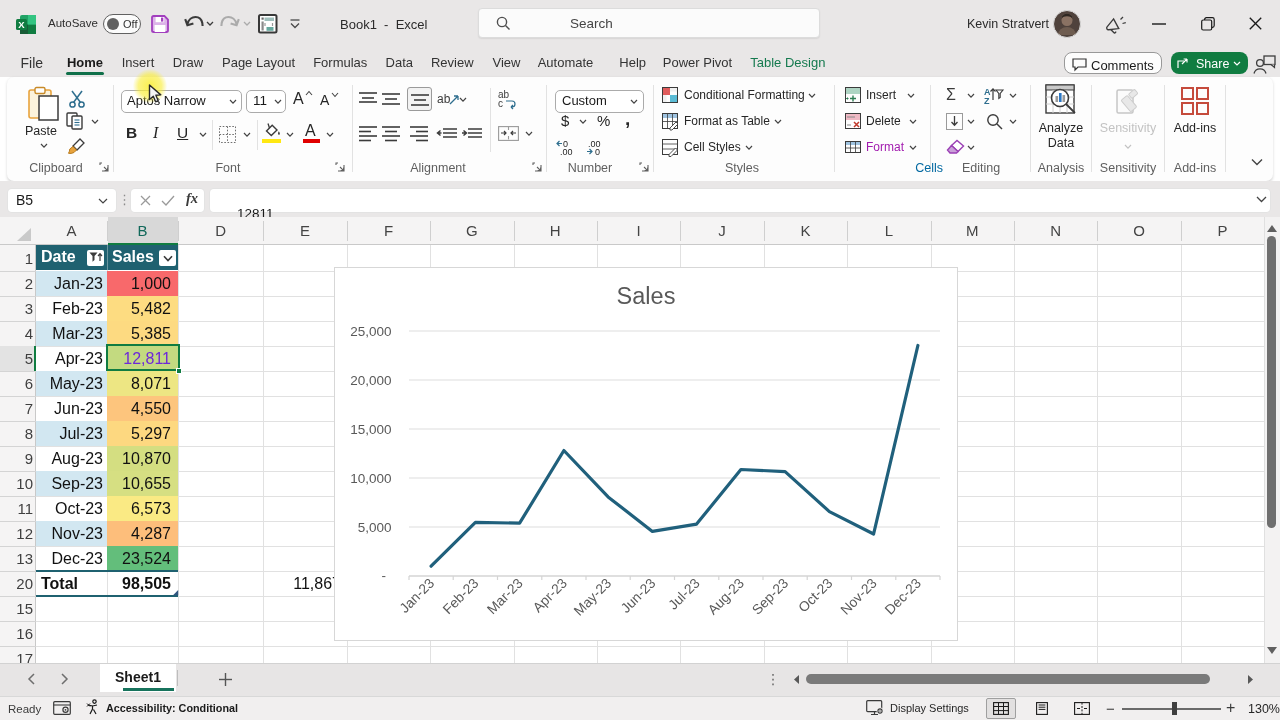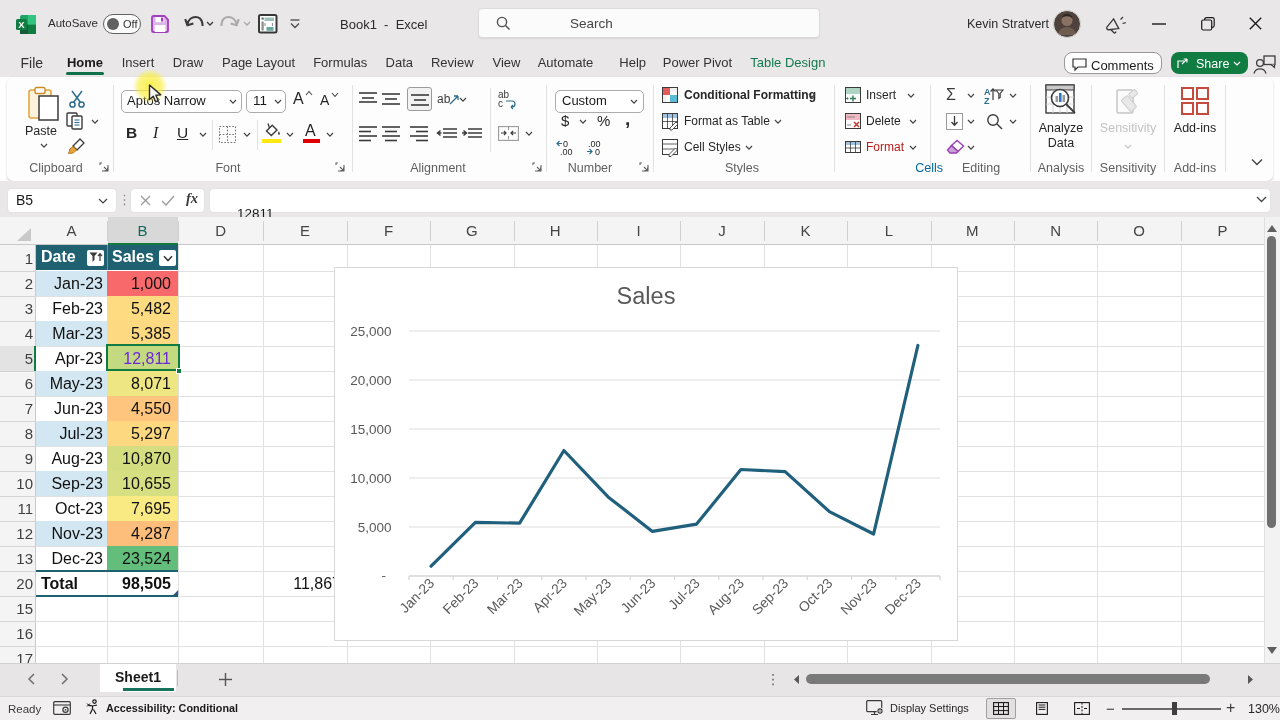--- a/index.html
+++ b/index.html
@@ -325,21 +325,21 @@
     <text x="12" y="16" font-size="9" fill="#262626" font-family="Liberation Sans">0</text>
     <path d="M4 12.5 h5 m-2.5 -2.5 L9 12.5 l-2.5 2.5" stroke="#2e6e8e" stroke-width="1.2" fill="none"></path>
   </svg>
 <svg style="left:662px;top:87px;" width="16" height="16" viewBox="0 0 16 16">
     <rect x="0.5" y="0.5" width="15" height="15" fill="none" stroke="#3b3b3b" stroke-width="1"></rect>
     <rect x="1" y="1" width="7" height="7" fill="#e05c5c"></rect>
     <rect x="8" y="8" width="7" height="7" fill="#5bbcd6"></rect>
     <rect x="8" y="1" width="7" height="3.5" fill="#f0f0f0"></rect>
     <rect x="1" y="8" width="3.5" height="7" fill="#f0f0f0"></rect>
   </svg>
-<div class="tx" style="left:684px;top:88px;font-size:12px;color:#262626;font-weight:bold;">Conditional Formatting</div>
+<div class="tx" style="left:684px;top:88px;font-size:12px;color:#262626;font-weight:normal;">Conditional Formatting</div>
 <svg style="left:808.0px;top:92.5px;" width="8" height="6" viewBox="0 0 8 6">
     <path d="M1 1 l3 3.2 l3 -3.2" fill="none" stroke="#444" stroke-width="1.2"></path>
   </svg>
 <svg style="left:662px;top:113px;" width="16" height="16" viewBox="0 0 16 16">
     <rect x="0.5" y="0.5" width="15" height="15" fill="none" stroke="#3b3b3b" stroke-width="1"></rect>
     <rect x="1" y="1" width="14" height="4" fill="#9fc3e0"></rect>
     <line x1="0.5" y1="8.5" x2="15.5" y2="8.5" stroke="#3b3b3b" stroke-width="0.8"></line>
     <line x1="5.5" y1="1" x2="5.5" y2="15" stroke="#3b3b3b" stroke-width="0.8"></line>
     <line x1="10.5" y1="1" x2="10.5" y2="15" stroke="#3b3b3b" stroke-width="0.8"></line>
     <path d="M8 15 l6 -6 l2 2 l-6 6 h-2 z" fill="#fff" stroke="#3b3b3b" stroke-width="0.9"></path>
@@ -378,21 +378,21 @@
 <svg style="left:909.0px;top:118.5px;" width="8" height="6" viewBox="0 0 8 6">
     <path d="M1 1 l3 3.2 l3 -3.2" fill="none" stroke="#444" stroke-width="1.2"></path>
   </svg>
 <svg style="left:845px;top:139px;" width="16" height="16" viewBox="0 0 16 16">
     <rect x="0.5" y="2.5" width="15" height="11" fill="none" stroke="#3b3b3b" stroke-width="1"></rect>
     <rect x="1" y="3" width="14" height="3" fill="#9fc3e0"></rect>
     <line x1="5.5" y1="3" x2="5.5" y2="13" stroke="#3b3b3b" stroke-width="0.8"></line>
     <line x1="10.5" y1="3" x2="10.5" y2="13" stroke="#3b3b3b" stroke-width="0.8"></line>
     <line x1="0.5" y1="9" x2="15.5" y2="9" stroke="#3b3b3b" stroke-width="0.8"></line>
   </svg>
-<div class="tx" style="left:866px;top:140px;font-size:12px;color:#b91c1c;font-weight:normal;">Format</div>
+<div class="tx" style="left:866px;top:140px;font-size:12px;color:#a21caf;font-weight:normal;">Format</div>
 <svg style="left:908.5px;top:144.5px;" width="8" height="6" viewBox="0 0 8 6">
     <path d="M1 1 l3 3.2 l3 -3.2" fill="none" stroke="#444" stroke-width="1.2"></path>
   </svg>
 <div class="tx" style="left:946px;top:86px;font-size:16px;color:#3b3b3b;font-weight:normal;">Σ</div>
 <svg style="left:967.0px;top:92.5px;" width="8" height="6" viewBox="0 0 8 6">
     <path d="M1 1 l3 3.2 l3 -3.2" fill="none" stroke="#444" stroke-width="1.2"></path>
   </svg>
 <svg style="left:984px;top:87px;" width="20" height="17" viewBox="0 0 20 17">
     <text x="0" y="8" font-size="9" font-weight="bold" fill="#2e6e8e" font-family="Liberation Sans">A</text>
     <text x="0" y="16.5" font-size="9" font-weight="bold" fill="#2e6e8e" font-family="Liberation Sans">Z</text>
@@ -627,21 +627,21 @@
 <div class="tx" style="left:107px;top:425.0px;width:64px;text-align:right;font-size:16px;color:#111;">5,297</div>
 <div class="abs" style="left:107px;top:445.5px;width:71px;height:25.0px;background:#d4de81;"></div>
 <div class="tx" style="left:36px;top:450.0px;width:67px;text-align:right;font-size:16px;color:#111;">Aug-23</div>
 <div class="tx" style="left:107px;top:450.0px;width:64px;text-align:right;font-size:16px;color:#111;">10,870</div>
 <div class="abs" style="left:36px;top:470.5px;width:71px;height:25.0px;background:#d2e7f1;"></div>
 <div class="abs" style="left:107px;top:470.5px;width:71px;height:25.0px;background:#d6df82;"></div>
 <div class="tx" style="left:36px;top:475.0px;width:67px;text-align:right;font-size:16px;color:#111;">Sep-23</div>
 <div class="tx" style="left:107px;top:475.0px;width:64px;text-align:right;font-size:16px;color:#111;">10,655</div>
 <div class="abs" style="left:107px;top:495.5px;width:71px;height:25.0px;background:#faea84;"></div>
 <div class="tx" style="left:36px;top:500.0px;width:67px;text-align:right;font-size:16px;color:#111;">Oct-23</div>
-<div class="tx" style="left:107px;top:500.0px;width:64px;text-align:right;font-size:16px;color:#111;">7,695</div>
+<div class="tx" style="left:107px;top:500.0px;width:64px;text-align:right;font-size:16px;color:#111;">6,573</div>
 <div class="abs" style="left:36px;top:520.5px;width:71px;height:25.0px;background:#d2e7f1;"></div>
 <div class="abs" style="left:107px;top:520.5px;width:71px;height:25.0px;background:#fdbe7b;"></div>
 <div class="tx" style="left:36px;top:525.0px;width:67px;text-align:right;font-size:16px;color:#111;">Nov-23</div>
 <div class="tx" style="left:107px;top:525.0px;width:64px;text-align:right;font-size:16px;color:#111;">4,287</div>
 <div class="abs" style="left:107px;top:545.5px;width:71px;height:25.0px;background:#63be7b;"></div>
 <div class="tx" style="left:36px;top:550.0px;width:67px;text-align:right;font-size:16px;color:#111;">Dec-23</div>
 <div class="tx" style="left:107px;top:550.0px;width:64px;text-align:right;font-size:16px;color:#111;">23,524</div>
 <div class="abs" style="left:36px;top:569.5px;width:142px;height:2px;background:#1f6170;"></div>
 <div class="abs" style="left:36px;top:595.0px;width:142px;height:1.5px;background:#1f6170;"></div>
 <div class="tx" style="left:41px;top:575.0px;font-size:16px;color:#111;font-weight:bold;">Total</div>

